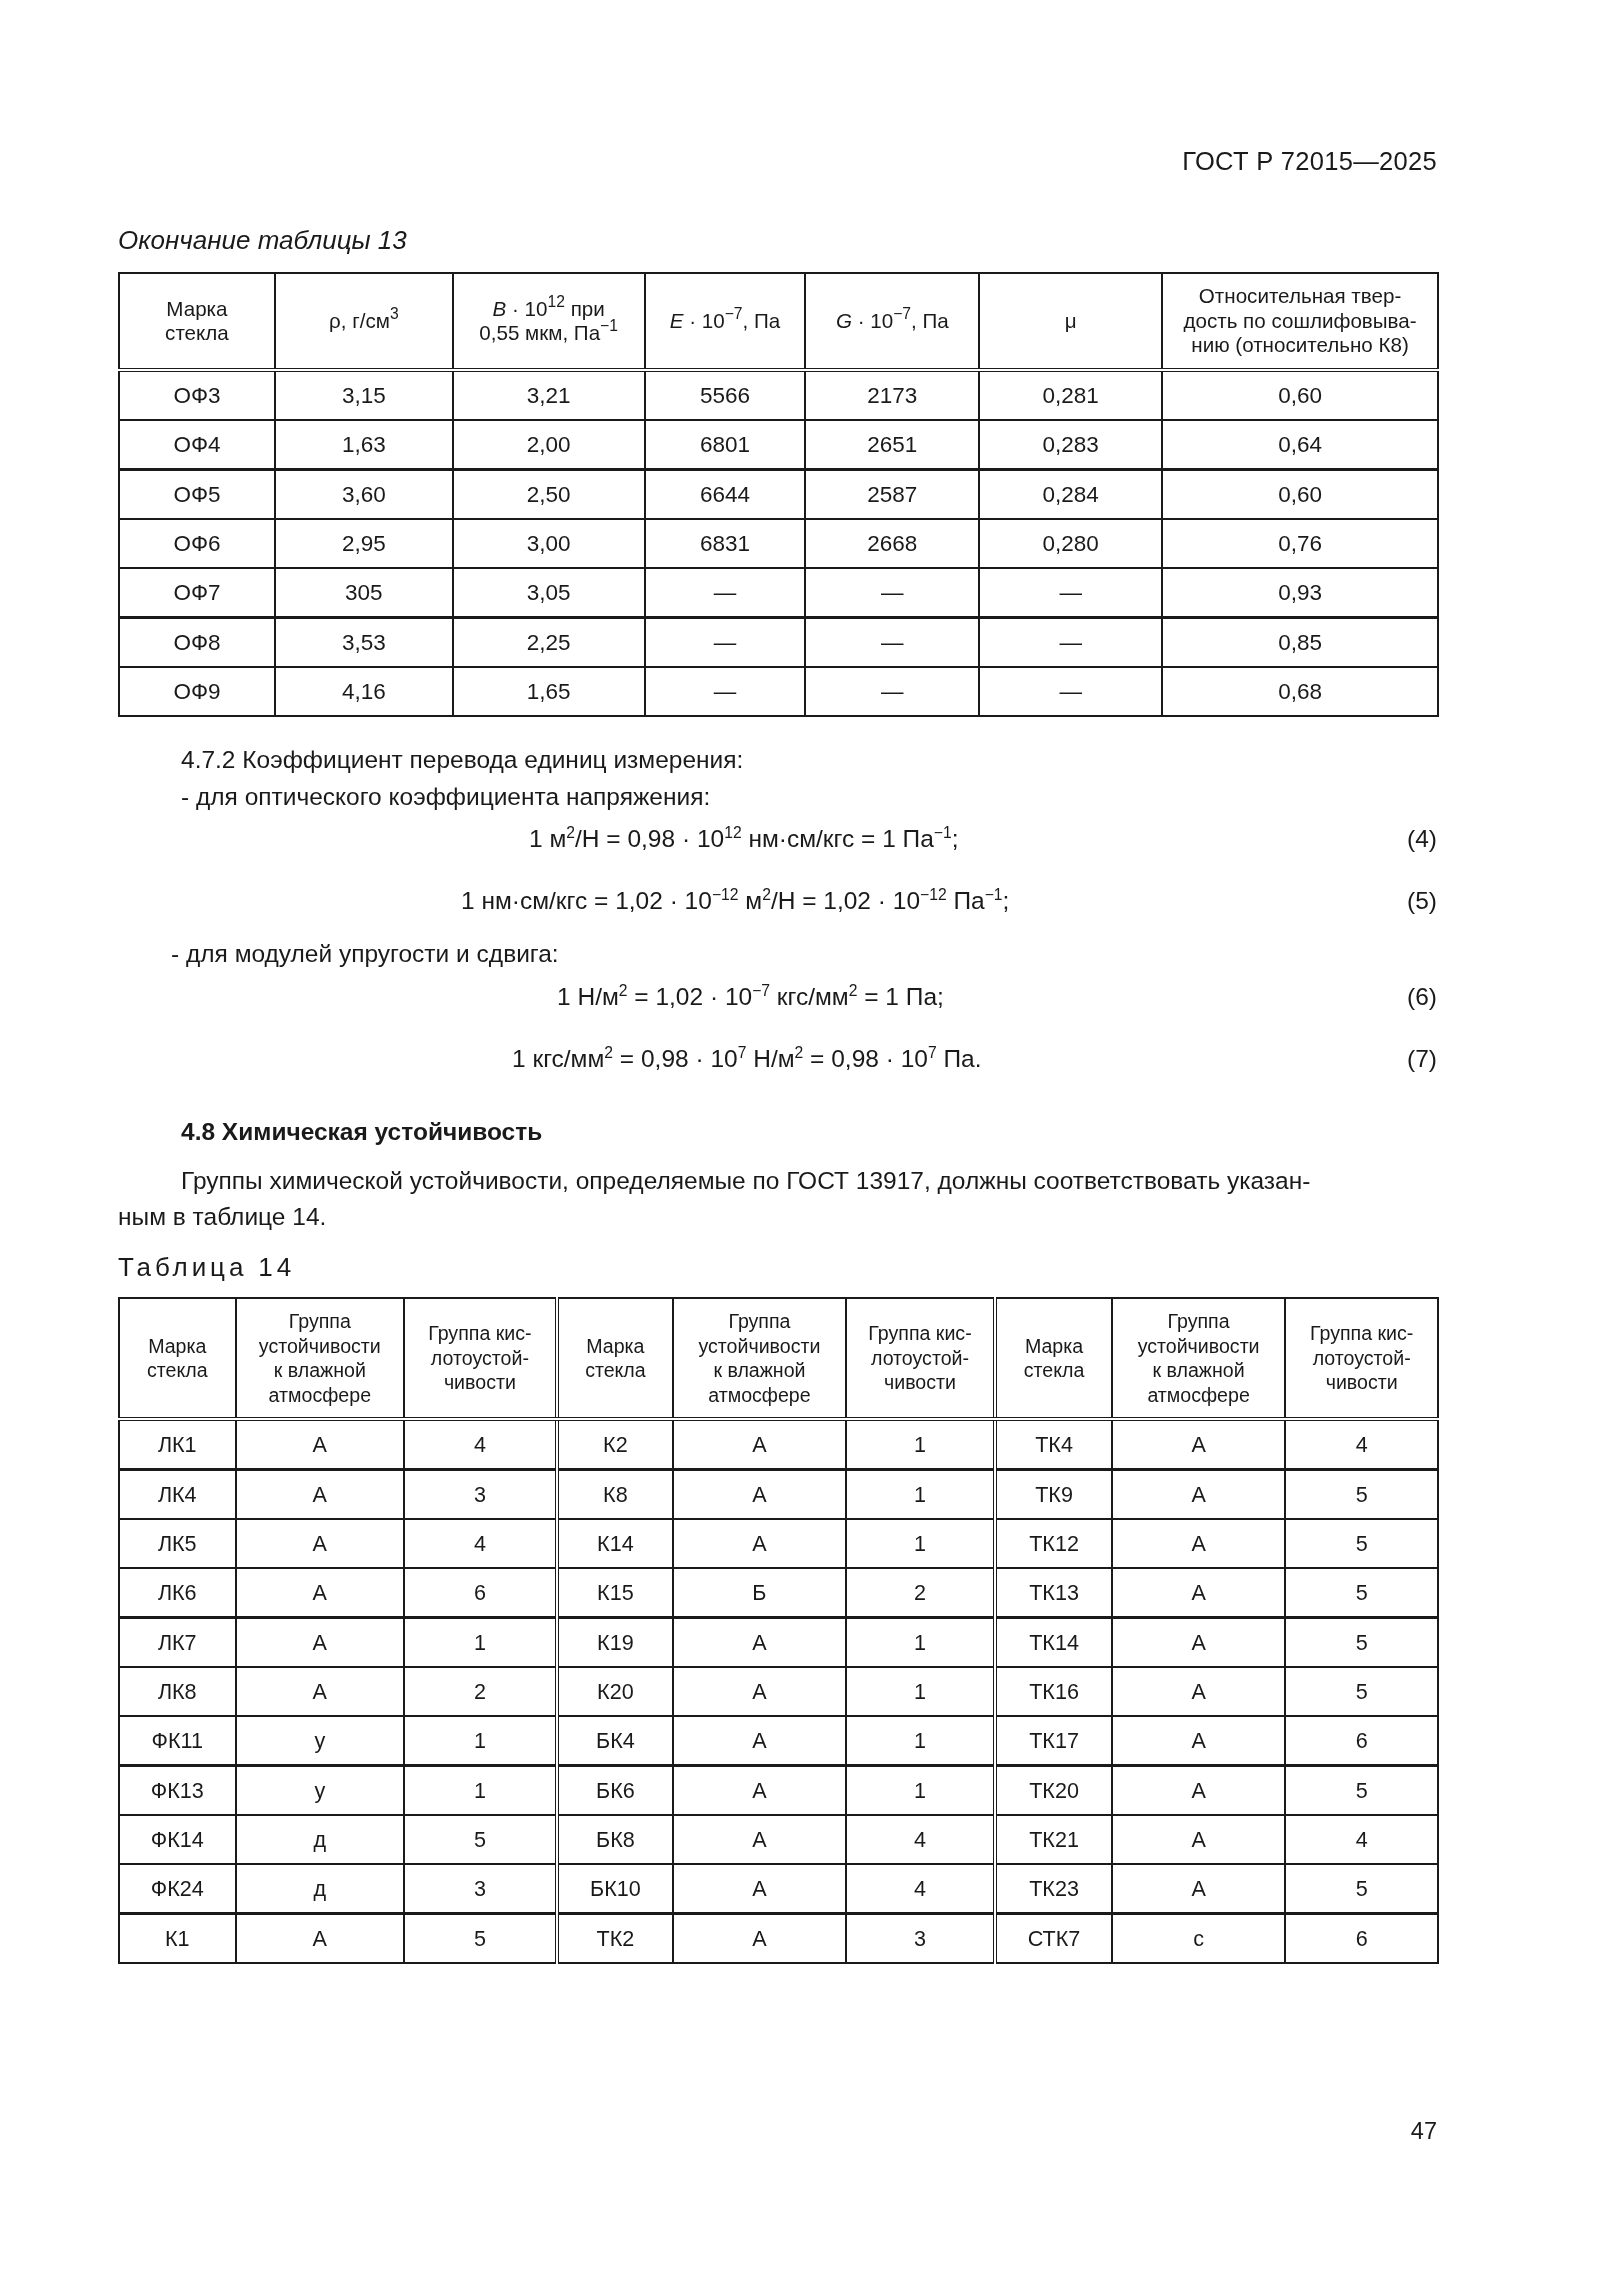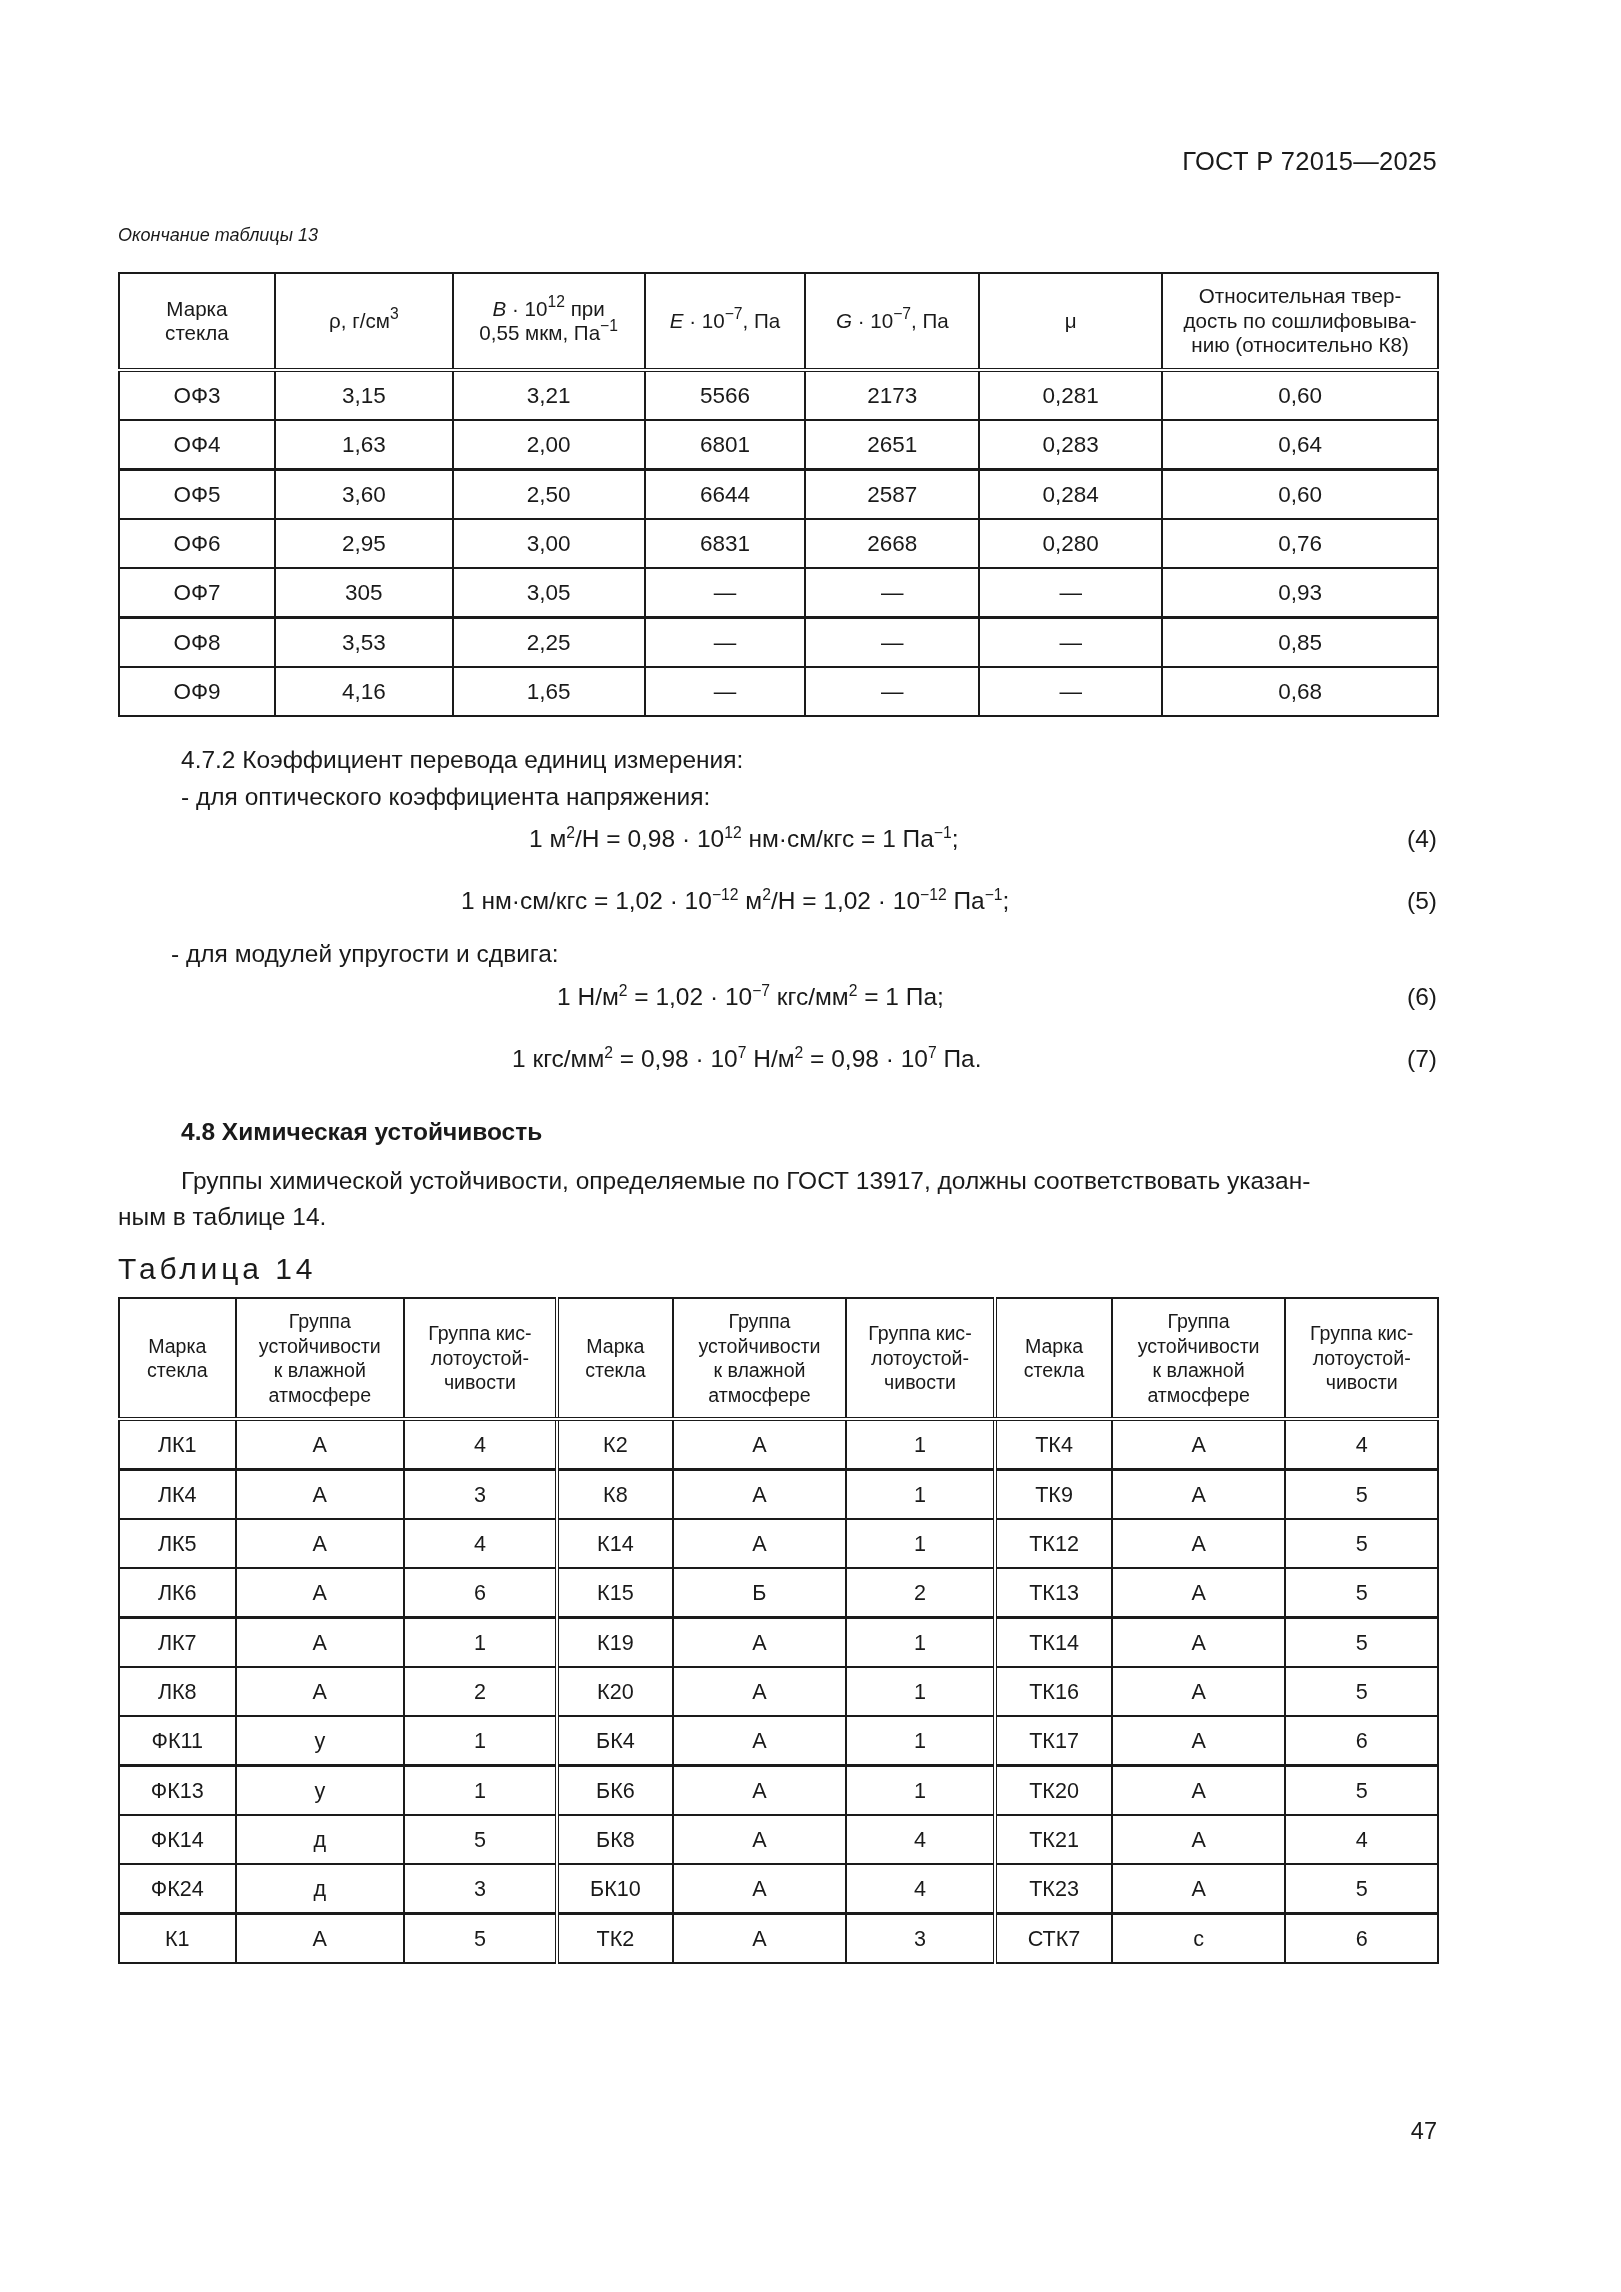--- a/index.html
+++ b/index.html
@@ -1,19 +1,19 @@
 <!DOCTYPE html>
 <html><head>
 <meta charset="utf-8">
 <style>
   html,body{margin:0;padding:0;background:#fff;}
   body{width:1621px;height:2293px;position:relative;font-family:"Liberation Sans",sans-serif;color:#1a1a1a;overflow:hidden;}
   .abs{position:absolute;}
   .doc-header{right:184px;top:147px;font-weight:normal;font-size:25.5px;letter-spacing:0.3px;}
-  .caption{left:118px;top:225px;font-style:italic;font-size:18px;}
+  .caption{left:118px;top:225px;font-style:italic;font-size:26px;}
   table{border-collapse:collapse;position:absolute;}
   td,th{border:2px solid #1a1a1a;text-align:center;vertical-align:middle;font-weight:normal;padding:0 3.9px;}
   .t13{left:118px;top:272px;width:1321px;font-size:22.5px;}
   .t13 th{height:94px;font-size:20.6px;line-height:24.5px;}
   .t13 td{height:47px;}
   .t13 thead tr th{border-bottom:4.9px double #1a1a1a;}
   .t13 tr.thick td{border-top:3.9px solid #1a1a1a;text-align:center;}
   .t14{left:118px;top:1297px;width:1321px;font-size:21.6px;}
   .t14 th{height:118px;font-size:19.6px;line-height:24.5px;}
   .t14 td{height:47px;}
@@ -146,21 +146,21 @@
 
 <div class="abs formula" style="left:512px;top:1045px;">
   <span>1 кгс/мм</span><sup>2</sup><span> = 0,98 · 10</span><sup>7</sup><span> Н/м</span><sup>2</sup><span> = 0,98 · 10</span><sup>7</sup><span> Па.</span>
 </div>
 <div class="abs fnum" style="top:1045px;">(7)</div>
 
 <div class="abs para bold" style="left:181px;top:1114px;">4.8 Химическая устойчивость</div>
 <div class="abs para" style="left:181px;top:1163px;">Группы химической устойчивости, определяемые по ГОСТ 13917, должны соответствовать указан-</div>
 <div class="abs para" style="left:118px;top:1199px;">ным в таблице 14.</div>
 
-<div class="abs spaced" style="left:118px;top:1252px;font-size:30px;">Таблица 14</div>
+<div class="abs spaced" style="left:118px;top:1252px;font-size:26px;">Таблица 14</div>
 
 <table class="t14">
   <colgroup>
     <col style="width:117px">
       <col style="width:169px">
       <col style="width:153px">
     <col style="width:117px">
       <col style="width:173px">
       <col style="width:150px">
     <col style="width:117px">

